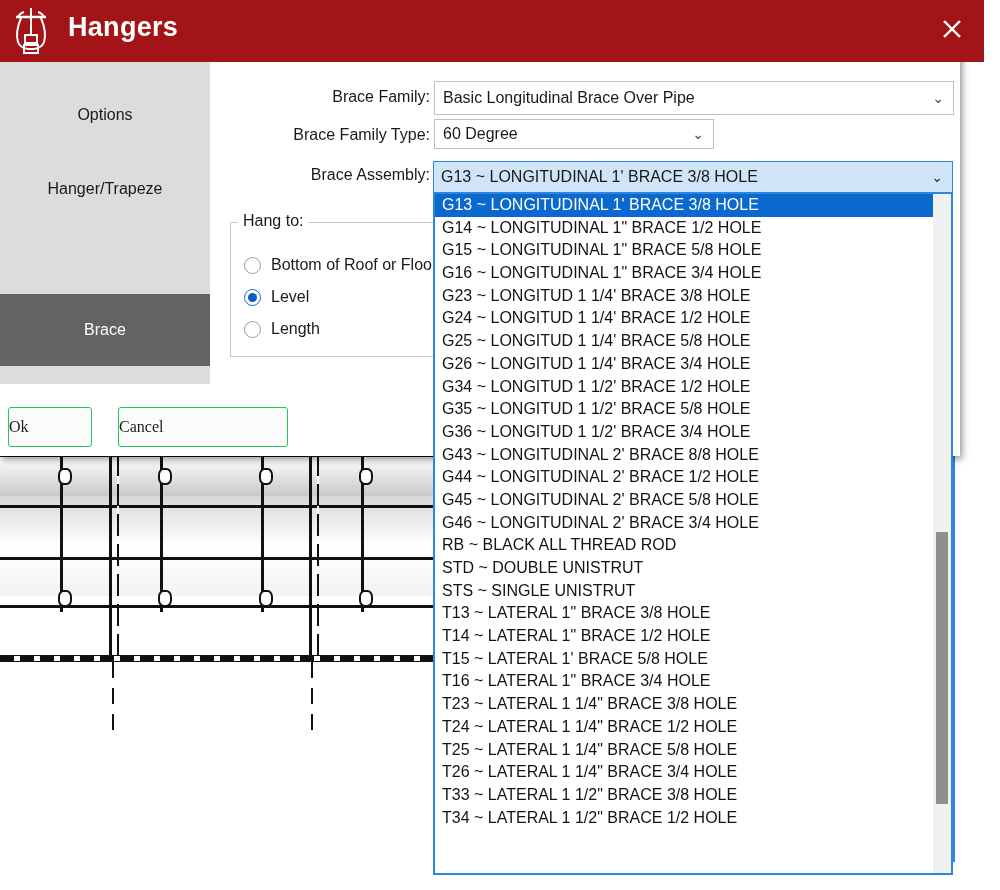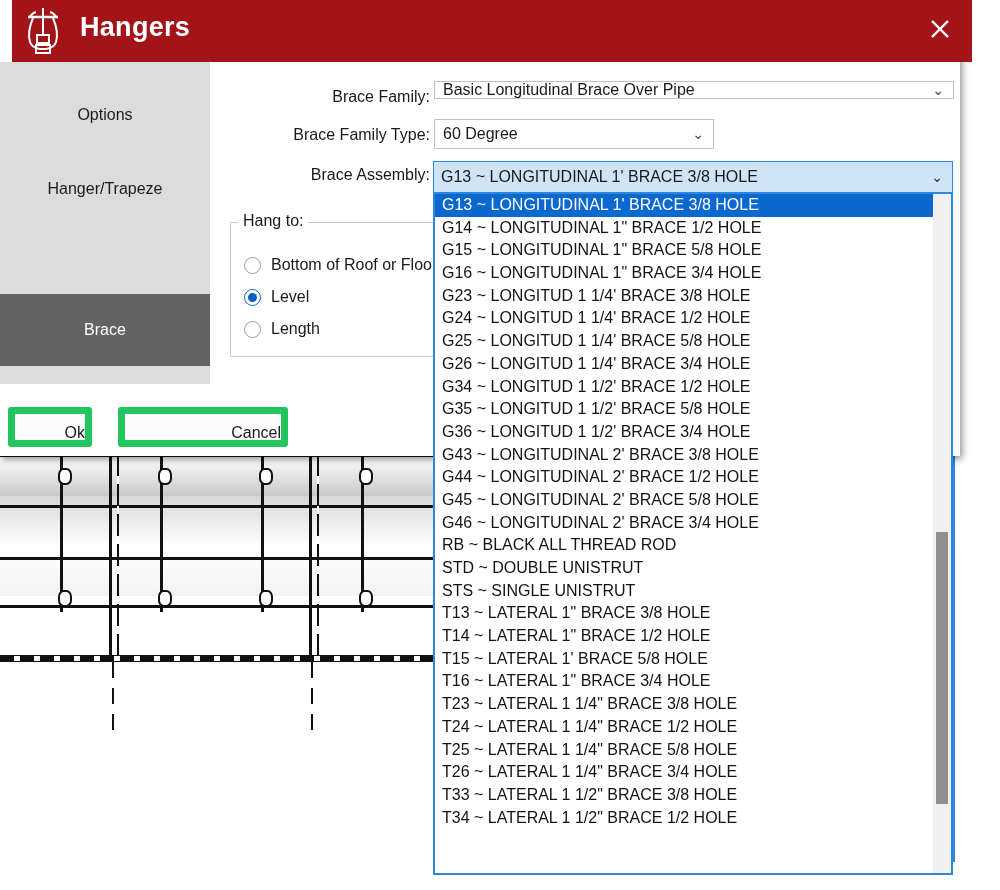--- a/index.html
+++ b/index.html
@@ -91,24 +91,25 @@
     position: absolute;
     left: 0;
     top: 0;
     width: 960px;
     height: 456px;
     background: #ffffff;
     box-shadow: 2px 3px 7px rgba(0,0,0,0.45);
   }
   #titlebar {
     position: absolute;
-    left: 12px; top: 0;
+    left: 0; top: 0;
     width: 960px;
     height: 62px;
     background: #a31419;
+    padding-left: 24px;
   }
   #app-icon {
     position: absolute;
     left: 8px; top: 6px;
     width: 46px; height: 50px;
   }
   #title-text {
     position: absolute;
     left: 68px; top: 12px;
     color: #ffffff;
@@ -185,21 +186,21 @@
     transform: translateY(-50%);
     white-space: nowrap;
   }
   .combo .chev {
     position: absolute;
     right: 9px; top: 50%;
     transform: translateY(-50%);
     color: #4a4a4a;
     font-size: 14px;
   }
-  #combo-family     { left: 224px; top: 19px; width: 520px; height: 18px; }
+  #combo-family     { left: 224px; top: 19px; width: 520px; height: 34px; }
   #combo-familytype { left: 224px; top: 57px; width: 280px; height: 30px; }
 
   
   #hangto-group {
     position: absolute;
     left: 20px; top: 160px;
     width: 330px; height: 135px;
     border: 1px solid #c9c9c9;
     box-sizing: border-box;
   }
@@ -251,27 +252,28 @@
   
   #footer {
     position: absolute;
     left: 0; top: 384px;
     width: 960px; height: 72px;
     background: #ffffff;
   }
   .btn {
     position: absolute;
     background: #fcfcfc;
-    border: 7px solid #22c55e;
+    border: 1px solid #22c55e;
     border-radius: 3px;
     font-size: 16px;
     color: #1a1a1a;
-    text-align: right;
-    cursor: pointer;
-    box-sizing: border-box;
+    text-align: left;
+    cursor: pointer;
+    box-sizing: border-box;
+    font-family: Liberation Serif, serif;
   }
   #btn-ok     { left: 8px;   top: 407px; width: 84px;  height: 40px; line-height: 38px; }
   #btn-cancel { left: 118px; top: 407px; width: 170px; height: 40px; line-height: 38px; }
 
   
   #assembly-wrap {
     position: absolute;
     left: 433px; top: 161px;
     width: 520px;
     z-index: 40;
@@ -478,21 +480,21 @@
           <div class="li">G14 ~ LONGITUDINAL 1" BRACE 1/2 HOLE</div>
           <div class="li">G15 ~ LONGITUDINAL 1" BRACE 5/8 HOLE</div>
           <div class="li">G16 ~ LONGITUDINAL 1" BRACE 3/4 HOLE</div>
           <div class="li">G23 ~ LONGITUD 1 1/4' BRACE 3/8 HOLE</div>
           <div class="li">G24 ~ LONGITUD 1 1/4' BRACE 1/2 HOLE</div>
           <div class="li">G25 ~ LONGITUD 1 1/4' BRACE 5/8 HOLE</div>
           <div class="li">G26 ~ LONGITUD 1 1/4' BRACE 3/4 HOLE</div>
           <div class="li">G34 ~ LONGITUD 1 1/2' BRACE 1/2 HOLE</div>
           <div class="li">G35 ~ LONGITUD 1 1/2' BRACE 5/8 HOLE</div>
           <div class="li">G36 ~ LONGITUD 1 1/2' BRACE 3/4 HOLE</div>
-          <div class="li">G43 ~ LONGITUDINAL 2' BRACE 3/8 HOLE</div>
+          <div class="li">G43 ~ LONGITUDINAL 2' BRACE 8/8 HOLE</div>
           <div class="li">G44 ~ LONGITUDINAL 2' BRACE 1/2 HOLE</div>
           <div class="li">G45 ~ LONGITUDINAL 2' BRACE 5/8 HOLE</div>
           <div class="li">G46 ~ LONGITUDINAL 2' BRACE 3/4 HOLE</div>
           <div class="li">RB  ~ BLACK ALL THREAD ROD</div>
           <div class="li">STD ~ DOUBLE UNISTRUT</div>
           <div class="li">STS ~ SINGLE UNISTRUT</div>
           <div class="li">T13 ~ LATERAL 1" BRACE 3/8 HOLE</div>
           <div class="li">T14 ~ LATERAL 1" BRACE 1/2 HOLE</div>
           <div class="li">T15 ~ LATERAL 1' BRACE 5/8 HOLE</div>
           <div class="li">T16 ~ LATERAL 1" BRACE 3/4 HOLE</div>

